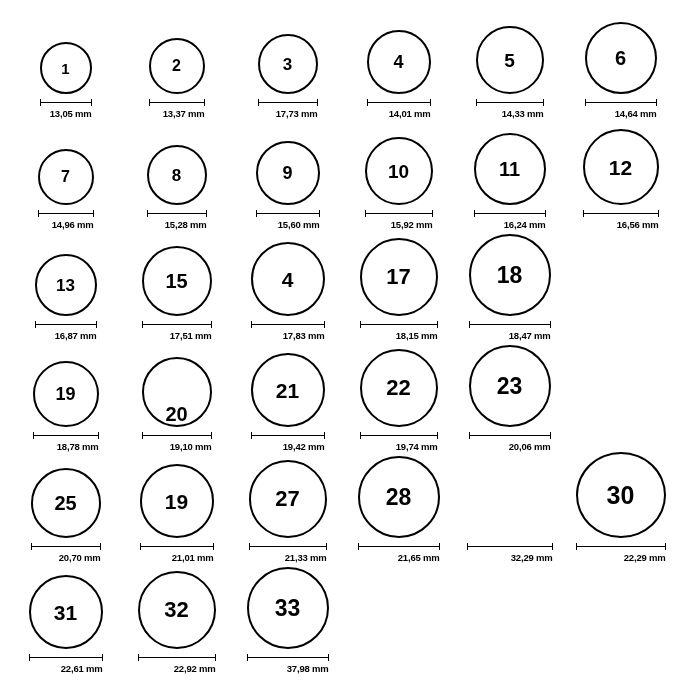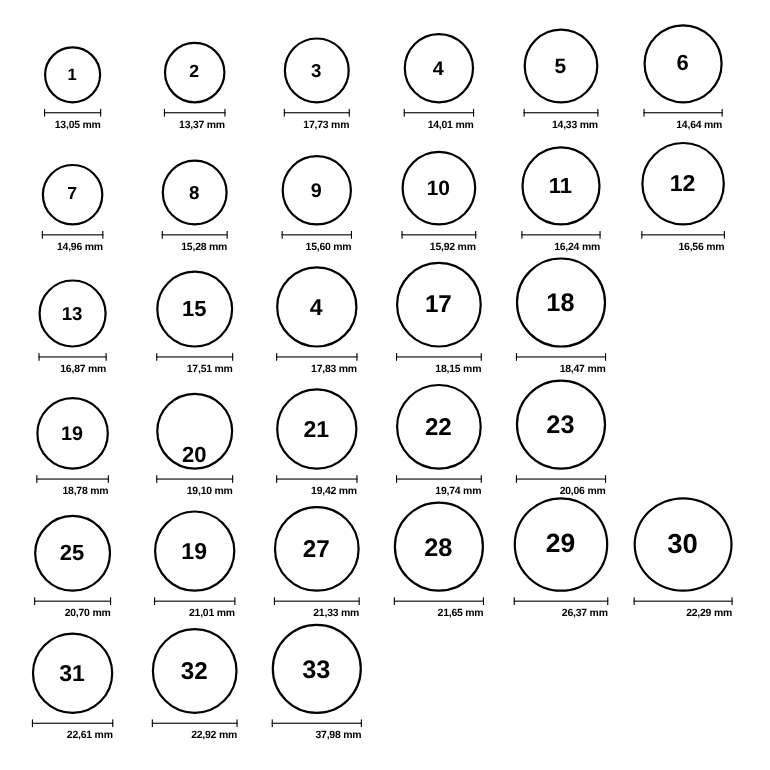--- a/index.html
+++ b/index.html
@@ -437,30 +437,27 @@
           <div class="dim-wrap">
             <div class="dim-line" style="width: 82px;">
               <span class="bar"></span>
               <span class="tick-l"></span>
               <span class="tick-r"></span>
             </div>
             <div class="dim-label">21,65 mm</div>
           </div>
         </div>
         <div class="ring-cell">
-          <div class="ring-circle" style="width: 86px; height: 86px;">
-            <span class="ring-size" style="font-size: 24px;">29</span>
-          </div>
           <div class="dim-wrap">
             <div class="dim-line" style="width: 86px;">
               <span class="bar"></span>
               <span class="tick-l"></span>
               <span class="tick-r"></span>
             </div>
-            <div class="dim-label">26,37 mm</div>
+            <div class="dim-label">32,29 mm</div>
           </div>
         </div>
         <div class="ring-cell">
           <div class="ring-circle" style="width: 90px; height: 90px;">
             <span class="ring-size" style="font-size: 25px;">30</span>
           </div>
           <div class="dim-wrap">
             <div class="dim-line" style="width: 90px;">
               <span class="bar"></span>
               <span class="tick-l"></span>

